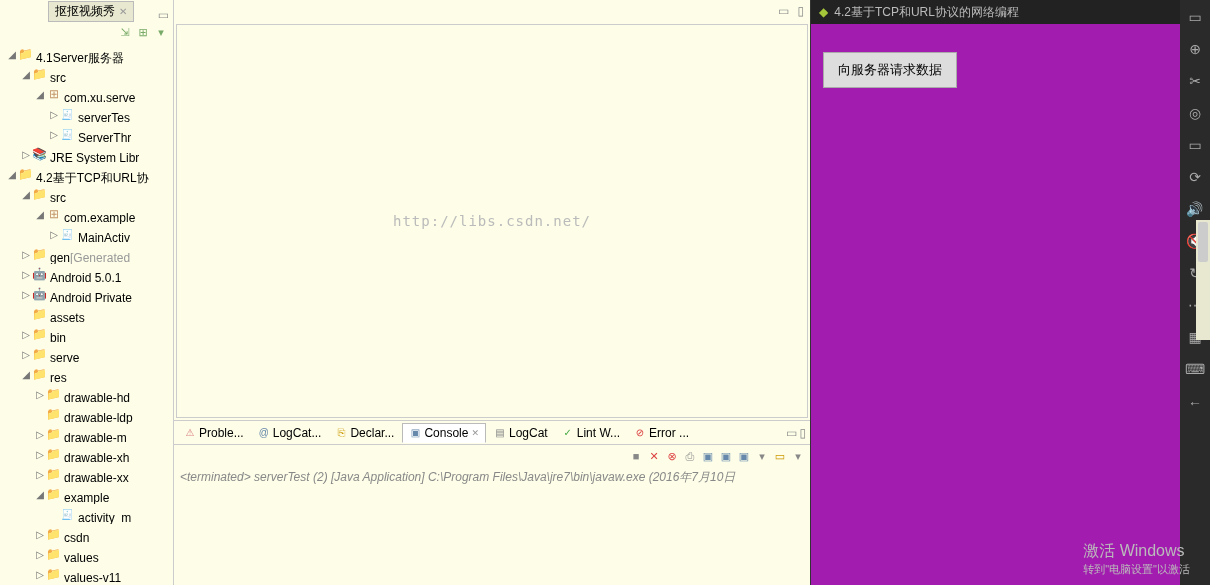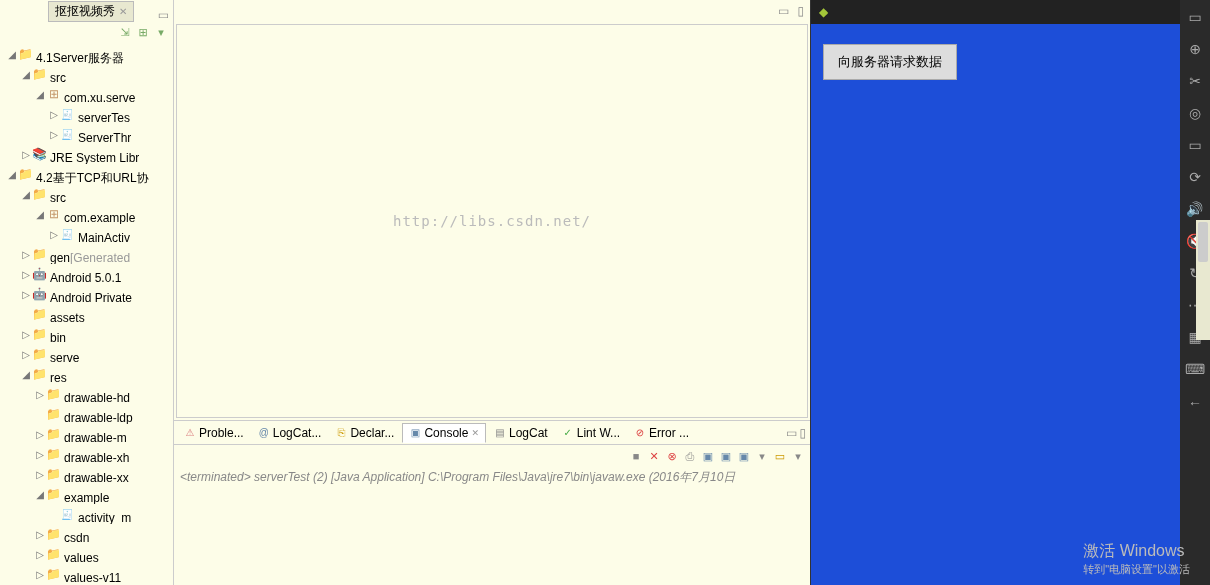--- a/index.html
+++ b/index.html
@@ -48,21 +48,21 @@
 .btab .bic { width: 12px; height: 12px; display: inline-flex; align-items: center; justify-content: center; font-size: 10px; }
 .btoolbar { display: flex; justify-content: flex-end; gap: 2px; height: 22px; align-items: center; padding: 0 4px; }
 .btoolbar span { width: 16px; height: 16px; display: inline-flex; align-items: center; justify-content: center; font-size: 11px; }
 .console-body { flex: 1; background: #fdfde8; padding: 2px 6px; font-family: monospace; font-size: 11px; overflow: hidden; }
 .console-status { color: #888; font-style: italic; }
 
 
 .emulator { flex: 0 0 370px; background: #fff; display: flex; flex-direction: column; border-left: 1px solid #333; }
 .emu-titlebar { height: 24px; background: #222; color: #bbb; display: flex; align-items: center; padding: 0 8px; font-size: 11px; gap: 6px; }
 .emu-titlebar .android-ic { color: #a4c639; }
-.emu-body { flex: 1; background: #1d4ed8; padding: 20px 12px; position: relative; }
+.emu-body { flex: 1; background: #a21caf; padding: 28px 12px; position: relative; }
 .emu-btn { background: #ddd; border: 1px solid #aaa; padding: 8px 14px; font-size: 13px; cursor: pointer; }
 
 
 .right-rail { flex: 0 0 30px; background: #2a2a2a; display: flex; flex-direction: column; align-items: center; padding-top: 8px; gap: 14px; }
 .rail-ic { width: 18px; height: 18px; color: #aaa; display: flex; align-items: center; justify-content: center; font-size: 14px; }
 
 
 .activate { position: absolute; right: 20px; bottom: 8px; color: #bbb; text-align: left; pointer-events: none; margin-left: 12px; }
 .activate .a1 { font-size: 16px; }
 .activate .a2 { font-size: 11px; }
@@ -298,20 +298,21 @@
           </div>
         </div>
       </div>
 
     </div>
   </div>
 
   <div class="emulator">
     <div class="emu-titlebar">
       <span class="android-ic">◆</span>
+      <span>4.2基于TCP和URL协议的网络编程</span>
     </div>
     <div class="emu-body">
       <button class="emu-btn">向服务器请求数据</button>
     </div>
   </div>
 
   <div class="right-rail" id="rail">
       <div class="rail-ic">▭</div>
       <div class="rail-ic">⊕</div>
       <div class="rail-ic">✂</div>

